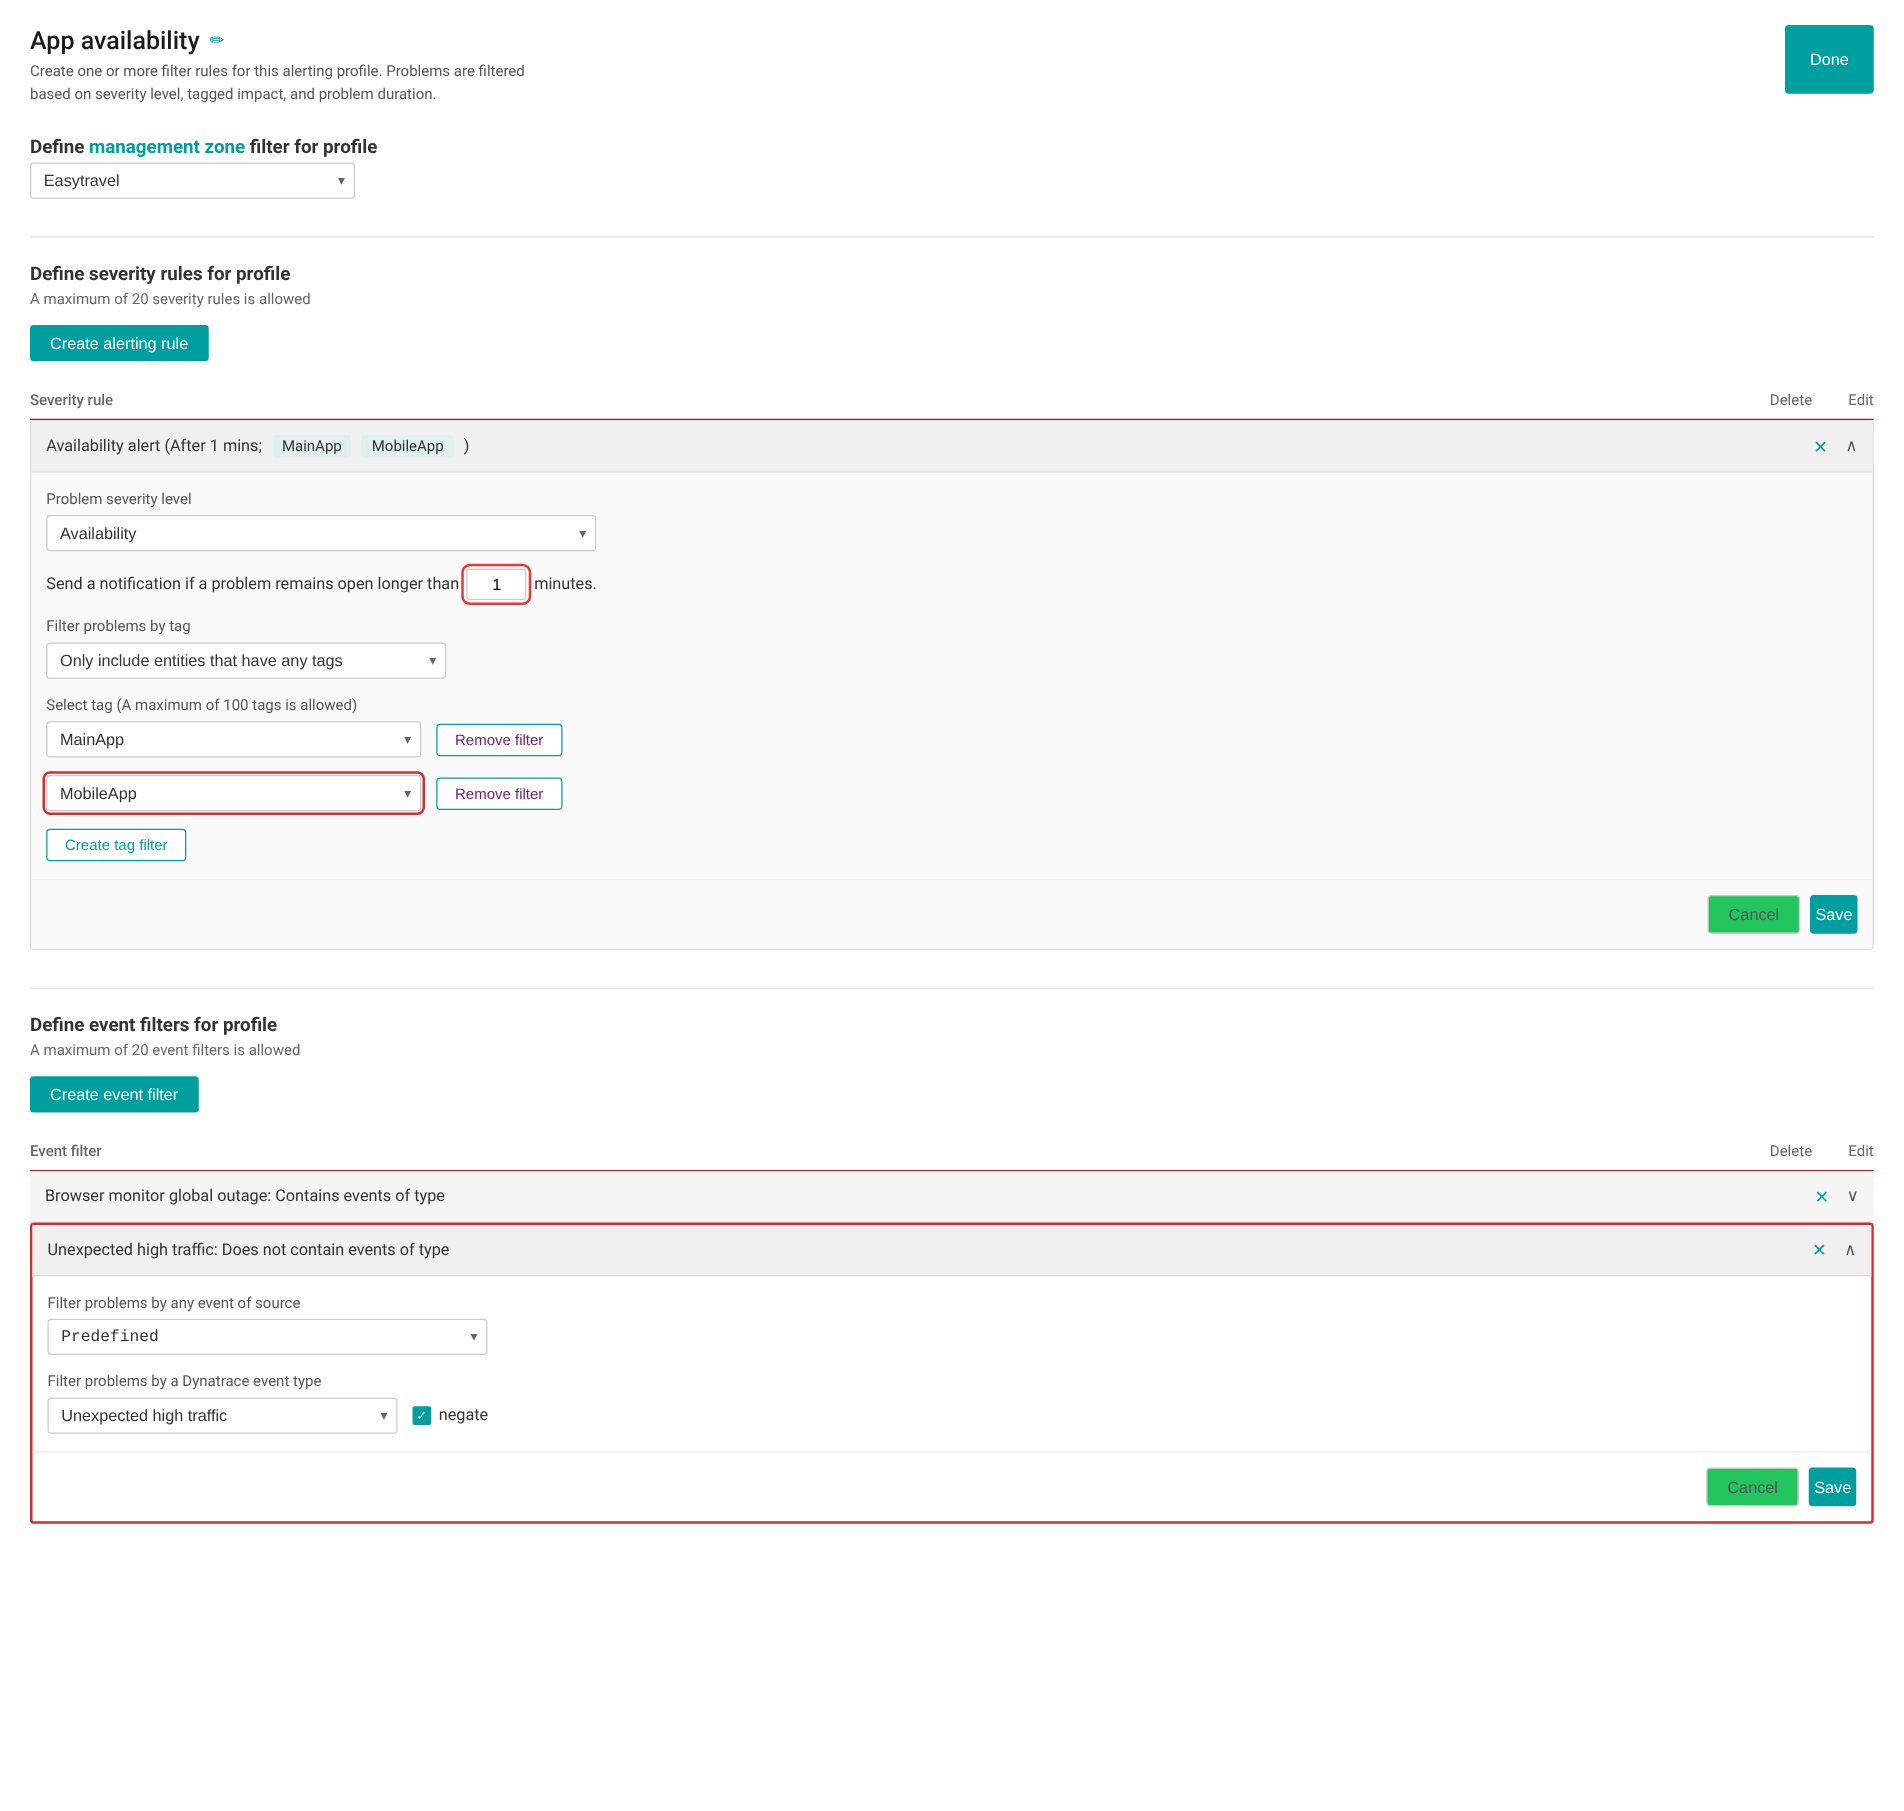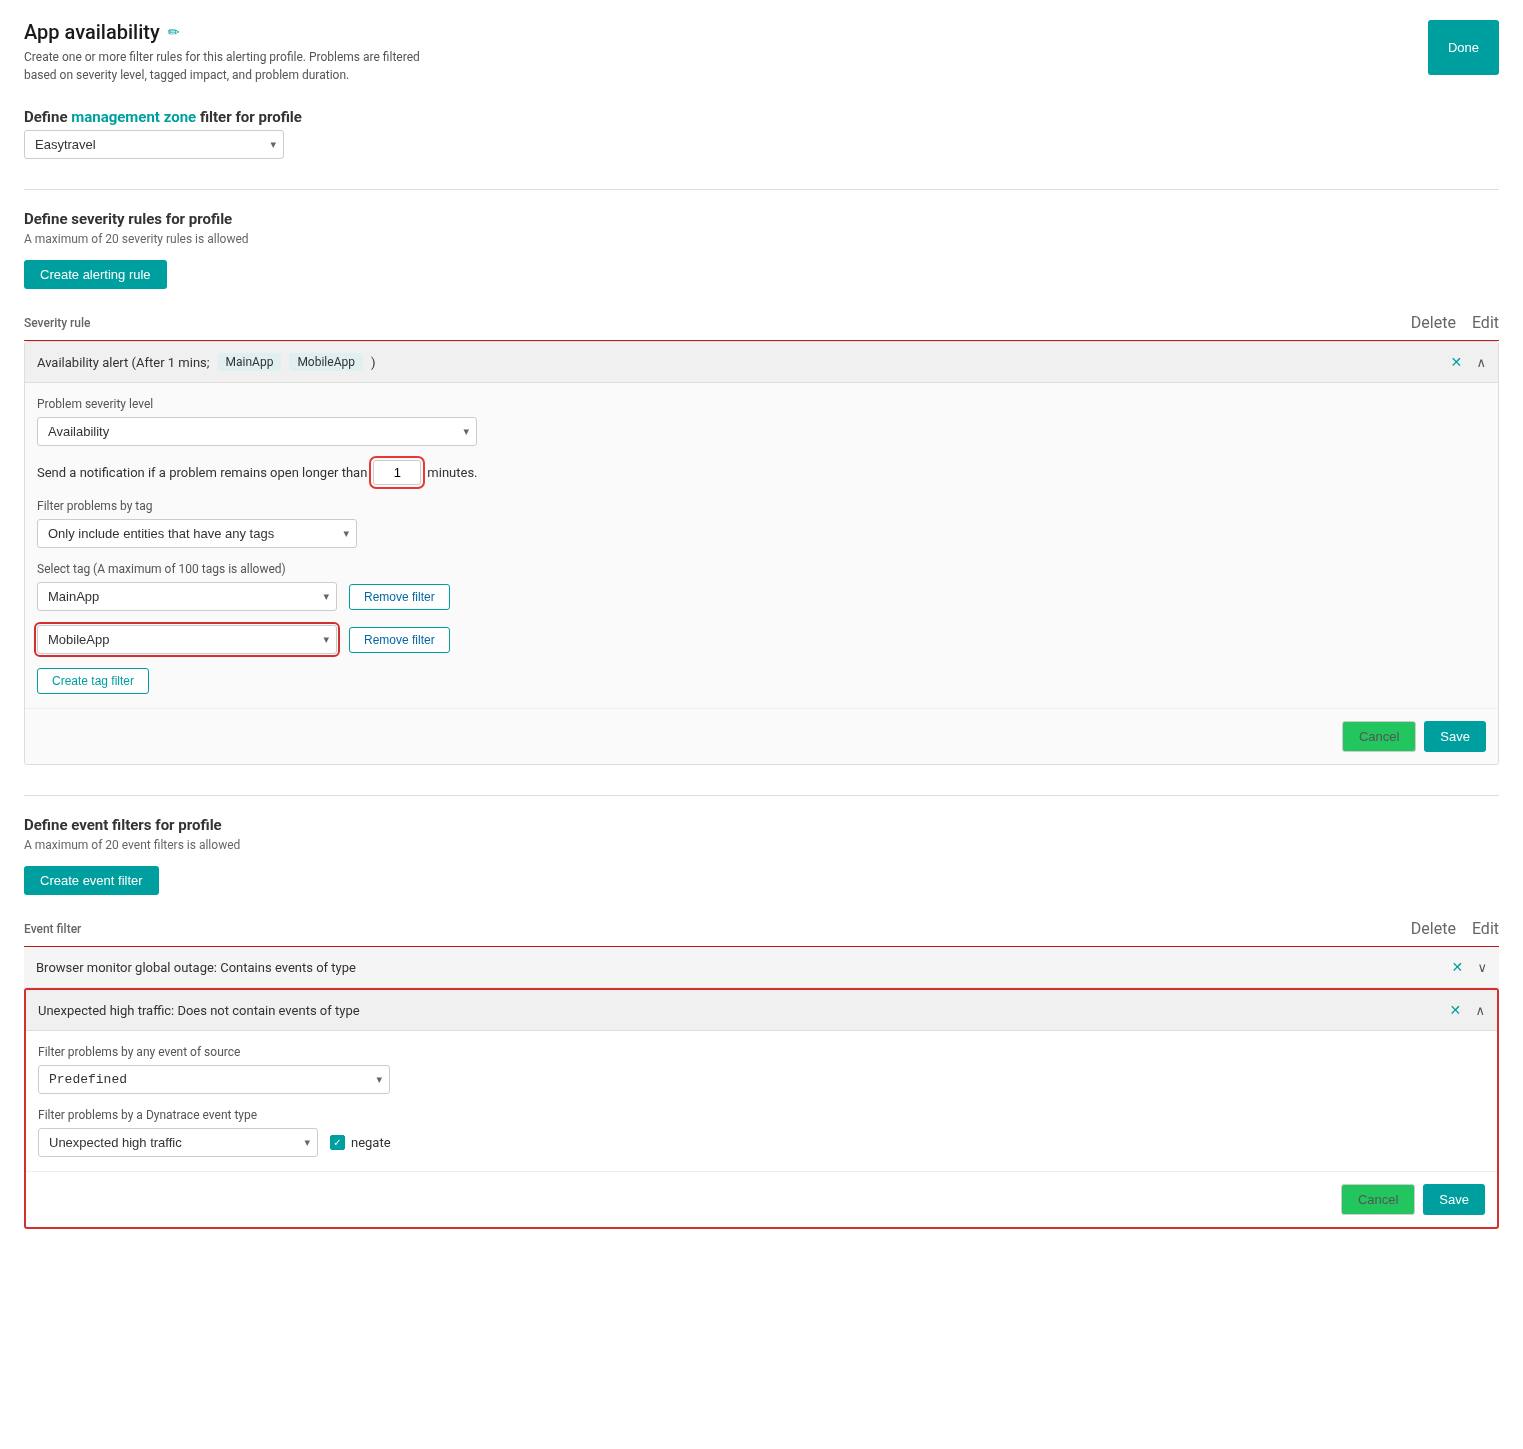--- a/index.html
+++ b/index.html
@@ -9,42 +9,42 @@
 
     .page-header { display: flex; align-items: flex-start; justify-content: space-between; margin-bottom: 24px; }
     .page-title-row { display: flex; align-items: center; gap: 8px; }
     .page-title { font-size: 20px; font-weight: 500; color: #1a1a1a; }
     .edit-icon { color: #009f9f; cursor: pointer; font-size: 14px; }
     .page-description { font-size: 12px; color: #555; margin-top: 4px; max-width: 400px; line-height: 1.5; }
 
     .btn-done { background: #009f9f; color: #fff; border: none; padding: 20px 20px; border-radius: 3px; font-size: 13px; cursor: pointer; }
     .btn-create { background: #009f9f; color: #fff; border: none; padding: 7px 16px; border-radius: 3px; font-size: 13px; cursor: pointer; }
     .btn-cancel { background: #22c55e; color: #555; border: 1px solid #ccc; padding: 7px 16px; border-radius: 3px; font-size: 13px; cursor: pointer; }
-    .btn-save { background: #009f9f; color: #fff; border: none; padding: 7px 16px; border-radius: 3px; font-size: 13px; cursor: pointer; }
-    .btn-remove { background: #fff; color: #0369a1; border: 1px solid #009f9f; padding: 5px 14px; border-radius: 3px; font-size: 12px; cursor: pointer; }
+    .btn-save { background: #009f9f; color: #fff; border: none; padding: 7px 4px; border-radius: 3px; font-size: 13px; cursor: pointer; }
+    .btn-remove { background: #fff; color: #701a75; border: 1px solid #009f9f; padding: 5px 14px; border-radius: 3px; font-size: 12px; cursor: pointer; }
     .btn-tag-filter { background: #fff; color: #009f9f; border: 1px solid #009f9f; padding: 5px 14px; border-radius: 3px; font-size: 12px; cursor: pointer; }
 
     .section { margin-bottom: 30px; }
     .section-title { font-size: 15px; font-weight: 700; color: #333; margin-bottom: 4px; }
     .section-subtitle { font-size: 12px; color: #666; margin-bottom: 14px; }
 
     .link-text { color: #009f9f; text-decoration: none; }
 
     .select-wrapper { position: relative; display: inline-flex; align-items: center; }
     .select-control { appearance: none; -webkit-appearance: none; border: 1px solid #ccc; border-radius: 3px; padding: 6px 30px 6px 10px; font-size: 13px; color: #333; background: #fff; cursor: pointer; min-width: 180px; }
     .chevron-down { position: absolute; right: 8px; pointer-events: none; color: #666; font-size: 11px; }
 
     .management-zone-select { width: 260px; }
 
     .divider { border: none; border-top: 1px solid #ddd; margin: 20px 0; }
 
     .table-header { display: flex; justify-content: space-between; align-items: center; padding: 8px 0; border-bottom: 1px solid #b91c1c; margin-bottom: 0; }
     .table-header-label { font-size: 12px; color: #666; font-weight: 500; }
     .table-actions { display: flex; gap: 16px; }
-    .table-action { font-size: 16px; color: #666; }
+    .table-action { font-size: 12px; color: #666; margin-left: 13px; }
 
     .rule-row { display: flex; align-items: center; justify-content: space-between; padding: 10px 12px; background: #f5f5f5; border-bottom: 1px solid #e8e8e8; cursor: pointer; }
     .rule-row-label { font-size: 13px; color: #333; display: flex; gap: 8px; align-items: center; }
     .rule-row-actions { display: flex; gap: 10px; align-items: center; }
     .tag-chip { background: #e0f0f0; color: #333; border-radius: 3px; padding: 2px 8px; font-size: 12px; }
 
     .expanded-rule { border: 1px solid #ddd; border-radius: 3px; background: #fafafa; margin-bottom: 0; }
     .expanded-rule-header { background: #f0f0f0; padding: 10px 12px; display: flex; justify-content: space-between; border-bottom: 1px solid #ddd; }
 
     .field-group { padding: 14px 12px 0 12px; }

